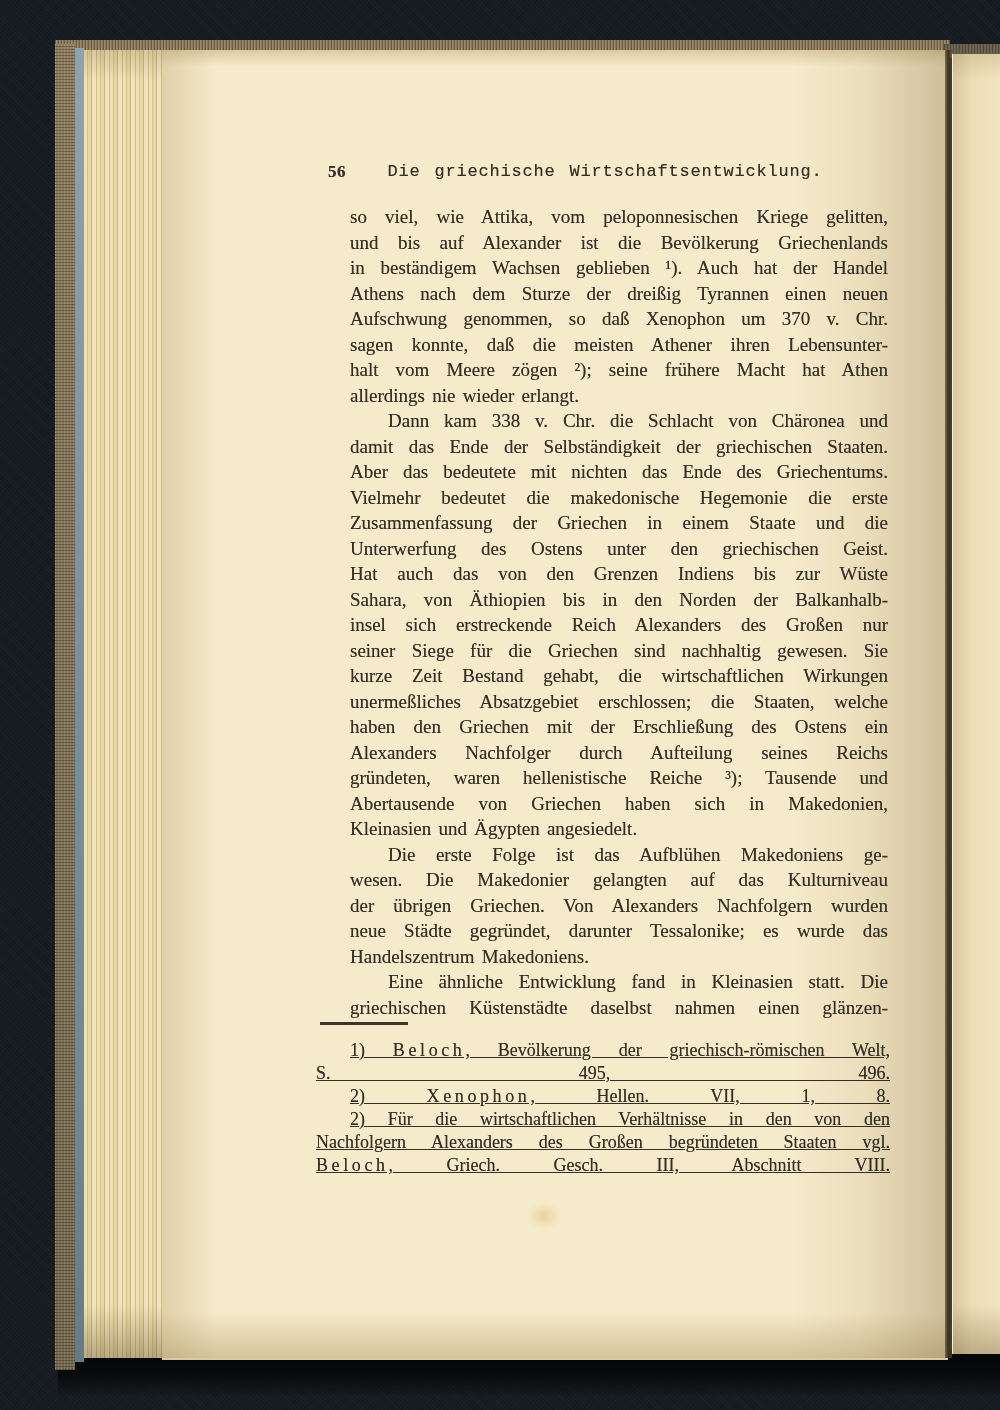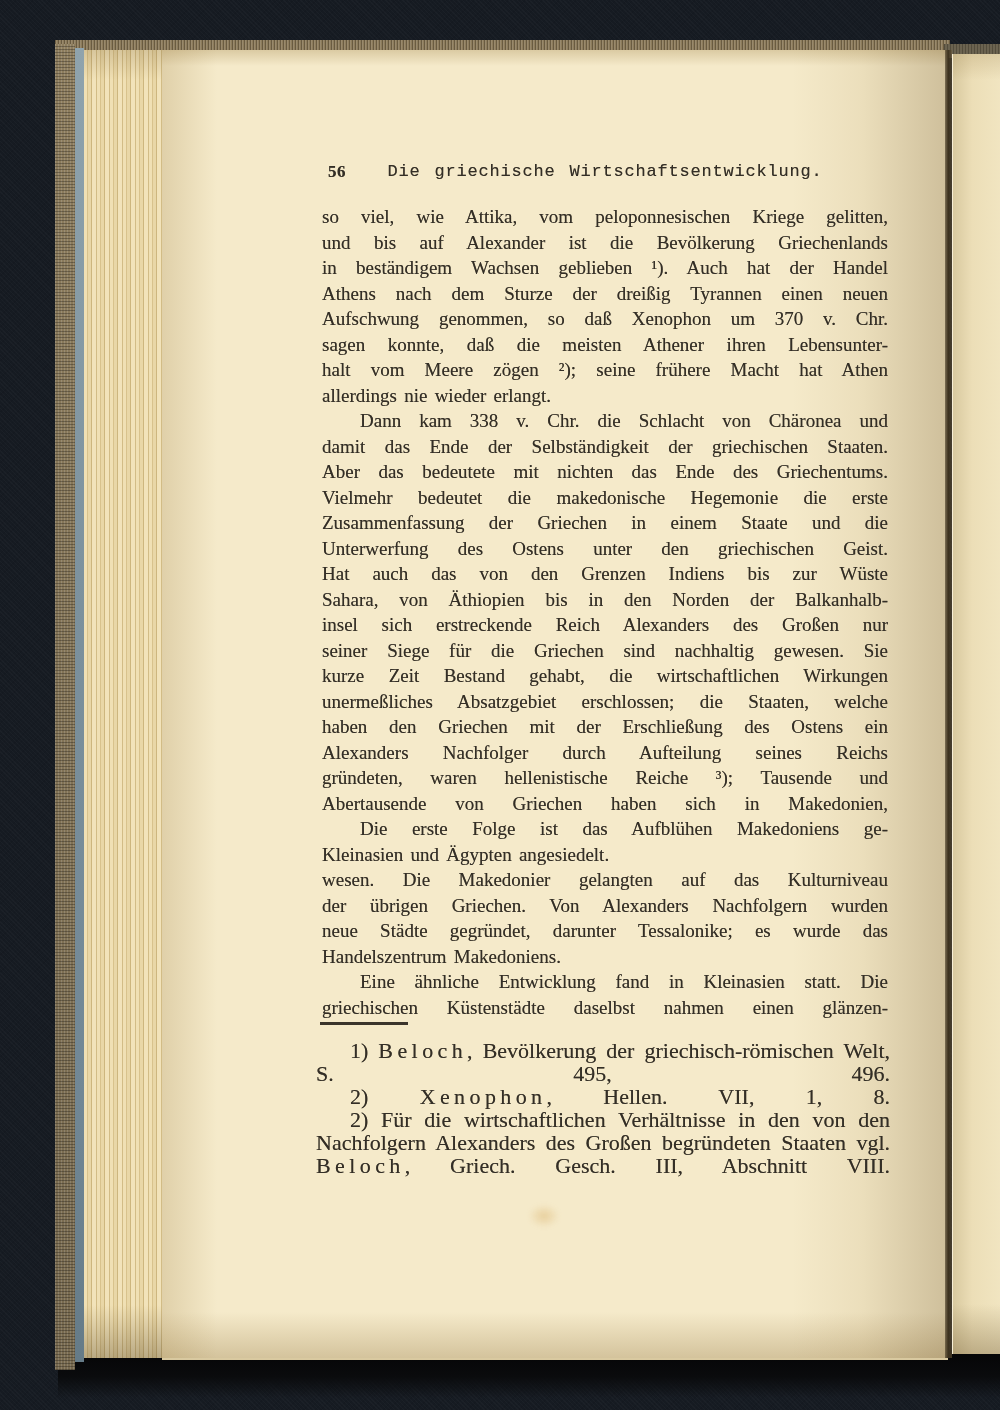--- a/index.html
+++ b/index.html
@@ -49,25 +49,25 @@
   .stain{position:absolute;left:528px;top:1204px;width:32px;height:24px;border-radius:50%;
     background:radial-gradient(ellipse at center, rgba(210,160,75,0.35), rgba(210,160,75,0) 70%);
     filter:blur(2px);}
   
   .content{color:#332e26;text-shadow:0 0 0.4px rgba(45,40,28,0.55);}
   .header{position:absolute;left:322px;top:162px;width:566px;height:22px;font-size:17px;}
   .pagenum{position:absolute;left:6px;top:0;font-weight:700;letter-spacing:0.5px;}
   .htitle{text-align:center;letter-spacing:0.8px;word-spacing:3px;font-family:Liberation Mono, monospace;}
   .bodytext{position:absolute;left:322px;top:204px;width:566px;font-size:19px;}
   .bodytext .ln{height:25.5px;line-height:25.5px;word-spacing:2.5px;
-    text-align:justify;text-align-last:justify;}
+    text-align:justify;text-align-last:justify;margin-left:28px;}
   .ln.last{text-align-last:left;}
   .bodytext .ln.ind{padding-left:38px;}
   .sepline{position:absolute;left:320px;top:1022px;width:88px;height:2.5px;background:#3b352b;}
-  .fn{position:absolute;left:316px;top:1039px;width:574px;font-size:22px;}
+  .fn{position:absolute;left:316px;top:1039px;width:574px;font-size:18px;text-decoration:underline;}
   .fn .ln{height:23px;line-height:23px;word-spacing:2px;text-align:justify;text-align-last:justify;}
   .fn .ln.ind{padding-left:34px;}
 </style>
 </head>
 <body>
 
 <div id="canvas">
   <div class="bgnoise"></div>
   <div class="bottom-shadow"></div>
   <div class="top-band"></div>
@@ -103,22 +103,22 @@
     <div class="ln">Hat auch das von den Grenzen Indiens bis zur Wüste</div>
     <div class="ln">Sahara, von Äthiopien bis in den Norden der Balkanhalb-</div>
     <div class="ln">insel sich erstreckende Reich Alexanders des Großen nur</div>
     <div class="ln">seiner Siege für die Griechen sind nachhaltig gewesen. Sie</div>
     <div class="ln">kurze Zeit Bestand gehabt, die wirtschaftlichen Wirkungen</div>
     <div class="ln">unermeßliches Absatzgebiet erschlossen; die Staaten, welche</div>
     <div class="ln">haben den Griechen mit der Erschließung des Ostens ein</div>
     <div class="ln">Alexanders Nachfolger durch Aufteilung seines Reichs</div>
     <div class="ln">gründeten, waren hellenistische Reiche ³); Tausende und</div>
     <div class="ln">Abertausende von Griechen haben sich in Makedonien,</div>
+    <div class="ln last">Kleinasien und Ägypten angesiedelt.</div>
     <div class="ln ind">Die erste Folge ist das Aufblühen Makedoniens ge-</div>
-    <div class="ln last">Kleinasien und Ägypten angesiedelt.</div>
     <div class="ln">wesen. Die Makedonier gelangten auf das Kulturniveau</div>
     <div class="ln">der übrigen Griechen. Von Alexanders Nachfolgern wurden</div>
     <div class="ln">neue Städte gegründet, darunter Tessalonike; es wurde das</div>
     <div class="ln last">Handelszentrum Makedoniens.</div>
     <div class="ln ind">Eine ähnliche Entwicklung fand in Kleinasien statt. Die</div>
     <div class="ln">griechischen Küstenstädte daselbst nahmen einen glänzen-</div>
   </div>
 
   <div class="sepline"></div>
 

